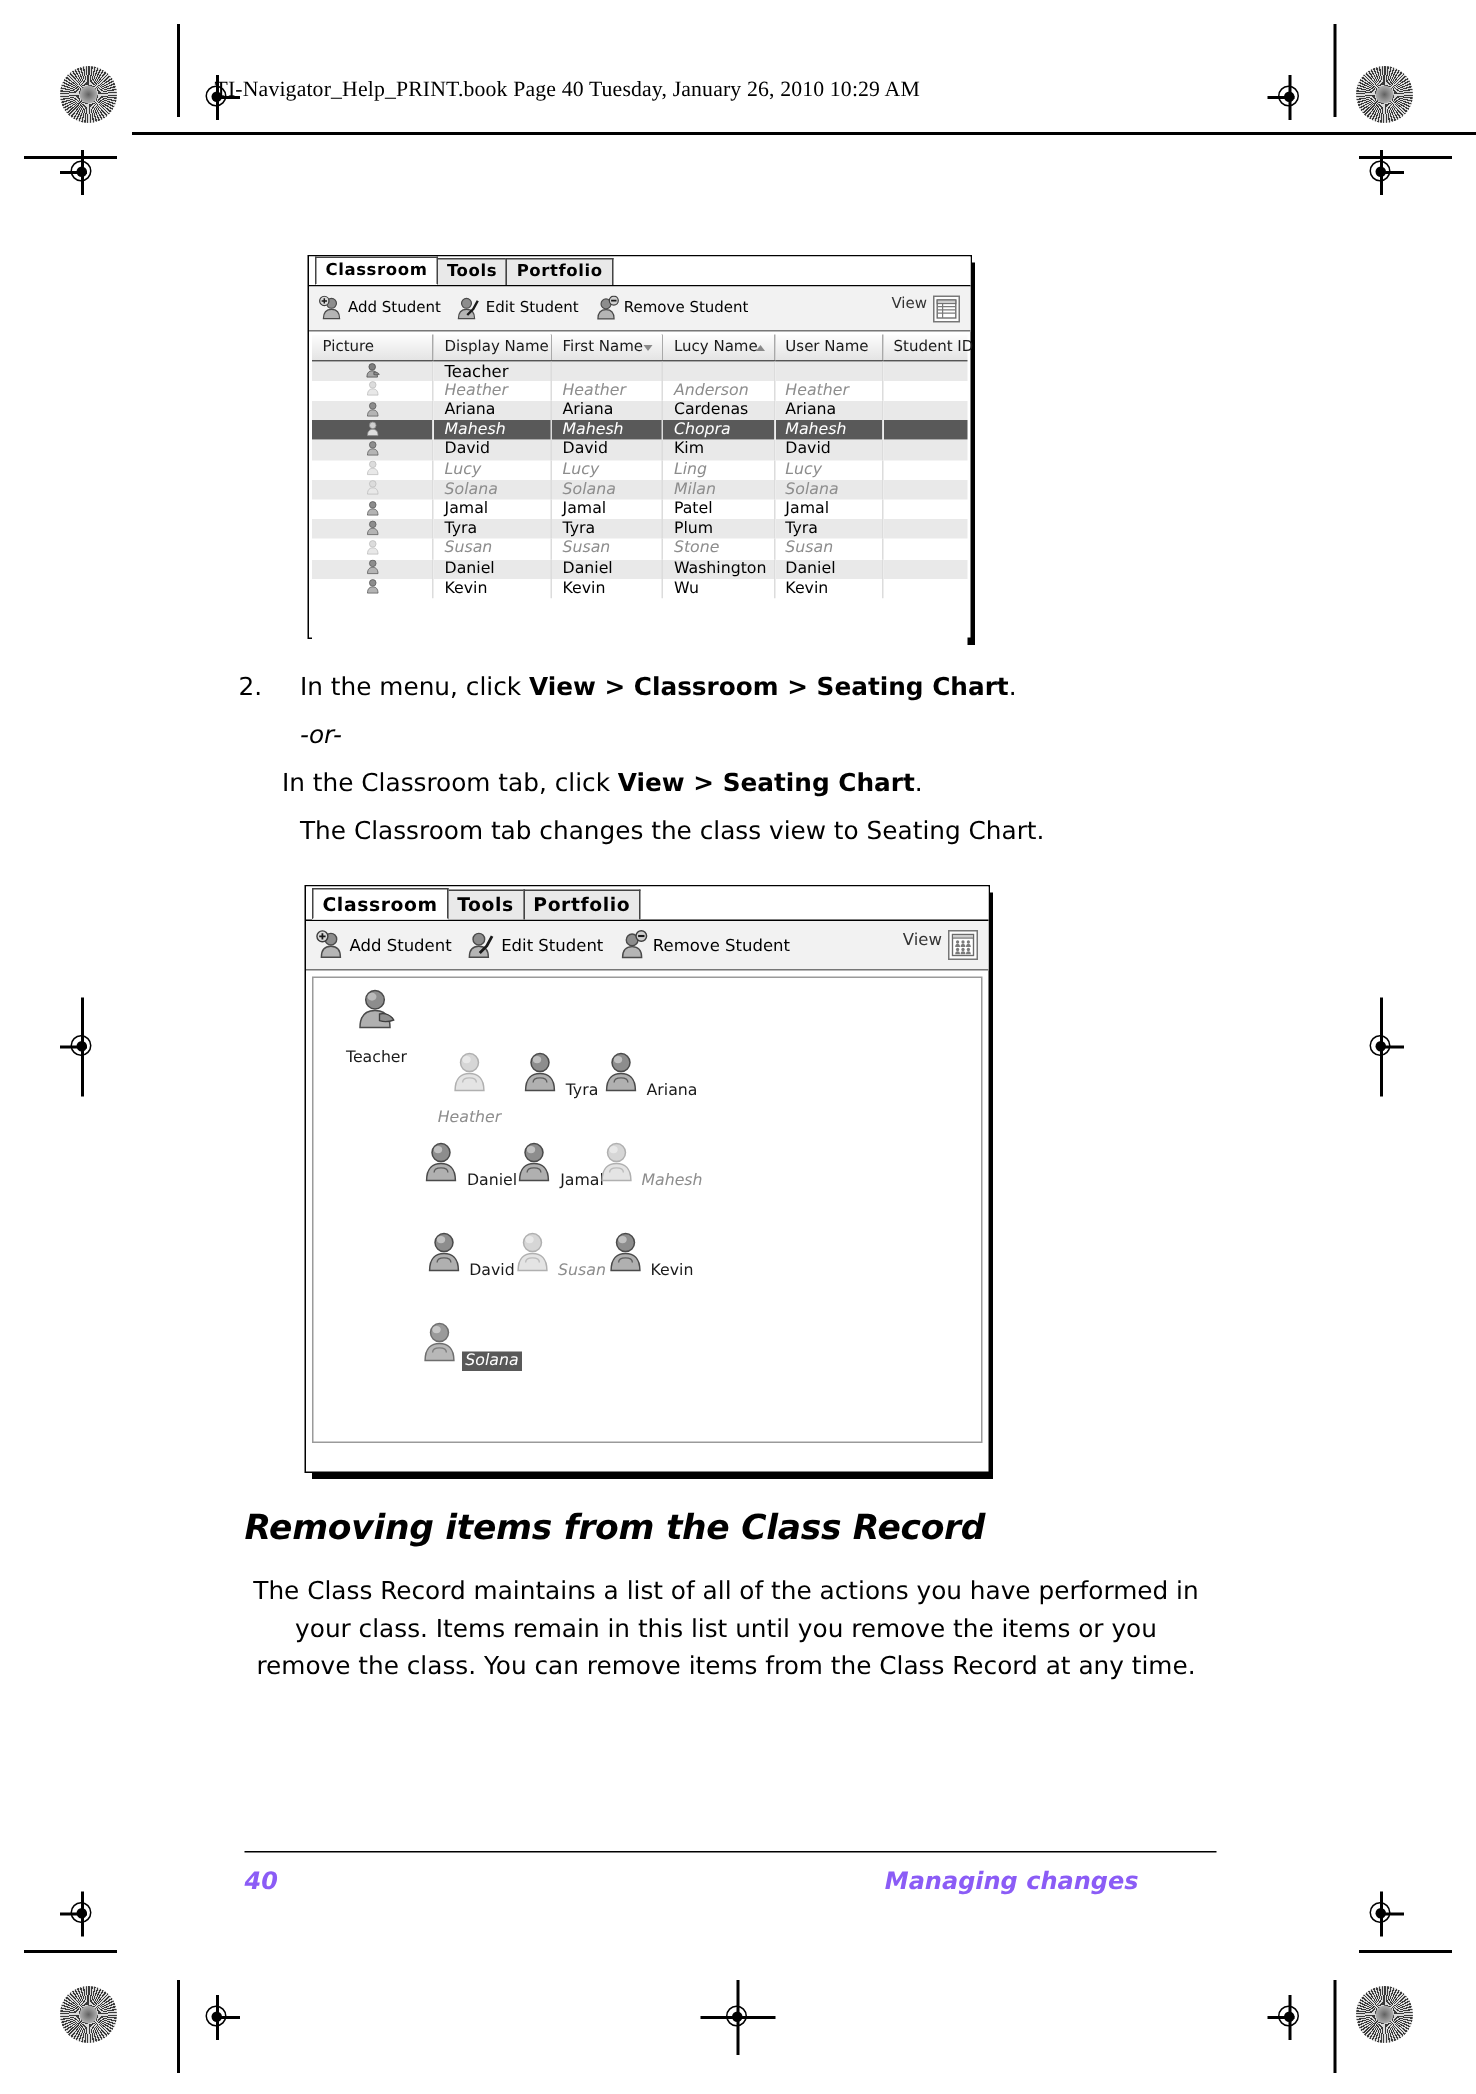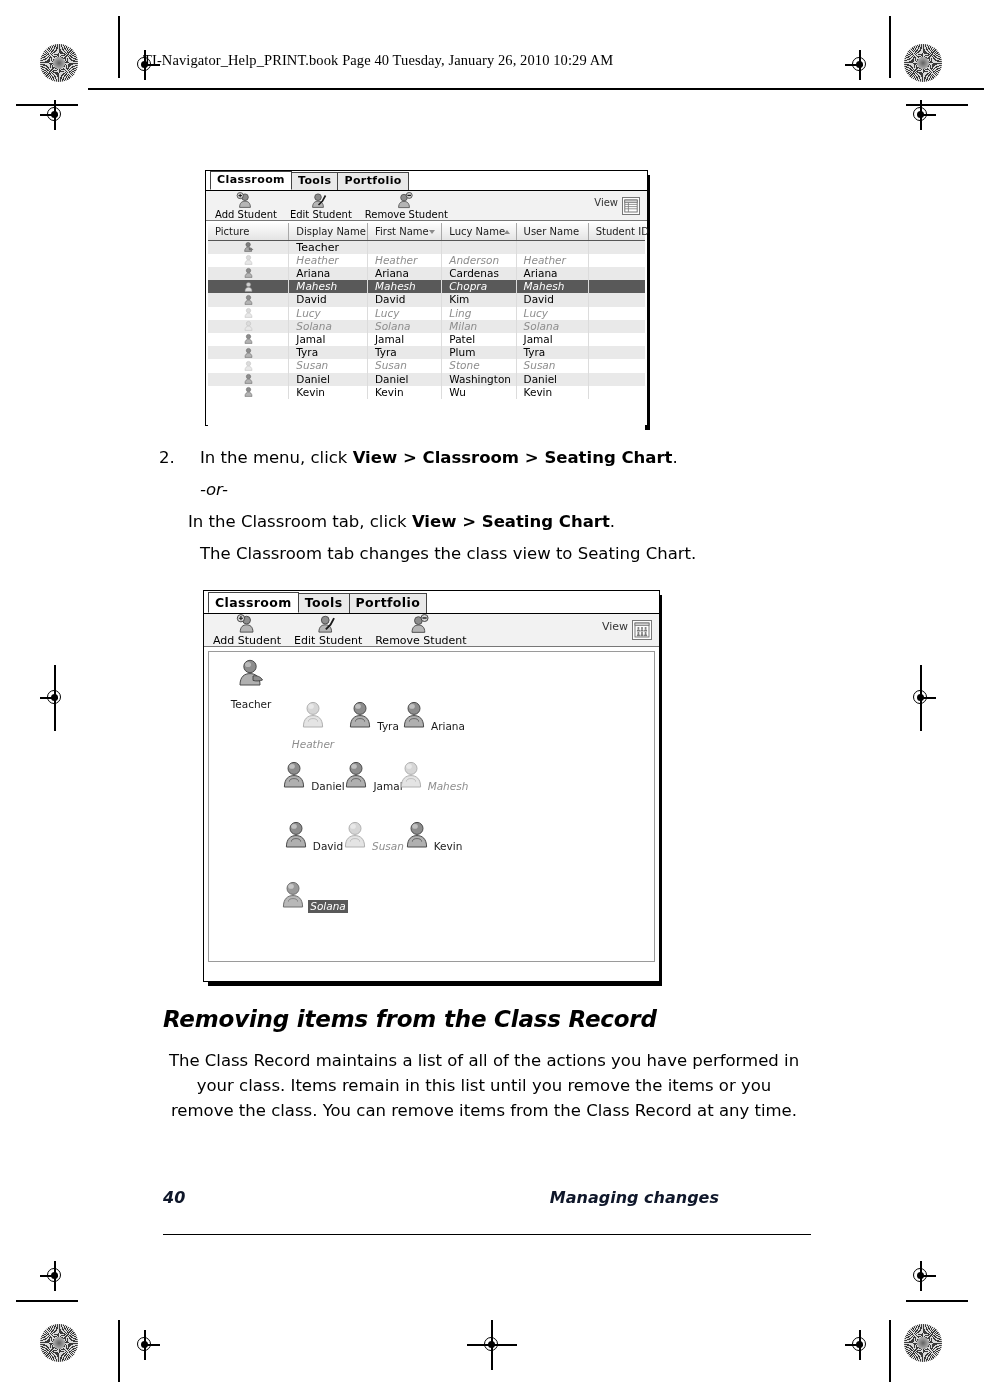--- a/index.html
+++ b/index.html
@@ -91,21 +91,21 @@
     top: 88px;
     width: 896px;
     height: 1.6px;
     background: #000;
   }
 
   
   .content {
     position: absolute;
     left: 0; top: 0;
-    width: 892px; height: 1396px;
+    width: 892px; height: 1396px; padding-left: 40px;
   }
 
   
   .app-window {
     position: absolute;
     background: #ffffff;
     border: 1.6px solid #000;
     box-sizing: border-box;
   }
   .win-shadow {
@@ -157,21 +157,20 @@
     position: relative;
   }
   .tb-btn {
     display: flex;
     align-items: center;
     font-size: 10px;
     color: #000;
     margin-right: 10px;
     white-space: nowrap;
     font-family: "DejaVu Sans", sans-serif;
-    flex-direction: column;
   }
   .tb-btn .lbl { margin-left: 3px; }
   .tb-right {
     position: absolute;
     right: 7px;
     display: flex;
     align-items: flex-start;
     font-size: 10px;
     font-family: "DejaVu Sans", sans-serif;
   }
@@ -300,25 +299,25 @@
   .footer-rule {
     position: absolute;
     left: 163px;
     top: 1234px;
     width: 648px;
     height: 1.4px;
     background: #000;
   }
   .footer-left, .footer-right {
     position: absolute;
-    top: 1188px;
+    top: 1244px;
     font-size: 16px;
     font-style: italic;
     font-weight: bold;
-    color: #0f172a;
+    color: #8b5cf6;
     font-family: "DejaVu Sans", sans-serif;
   }
   .footer-left { left: 163px; }
   .footer-right { right: 173px; }
 </style>
 </head>
 <body>
 
 <div>
 

